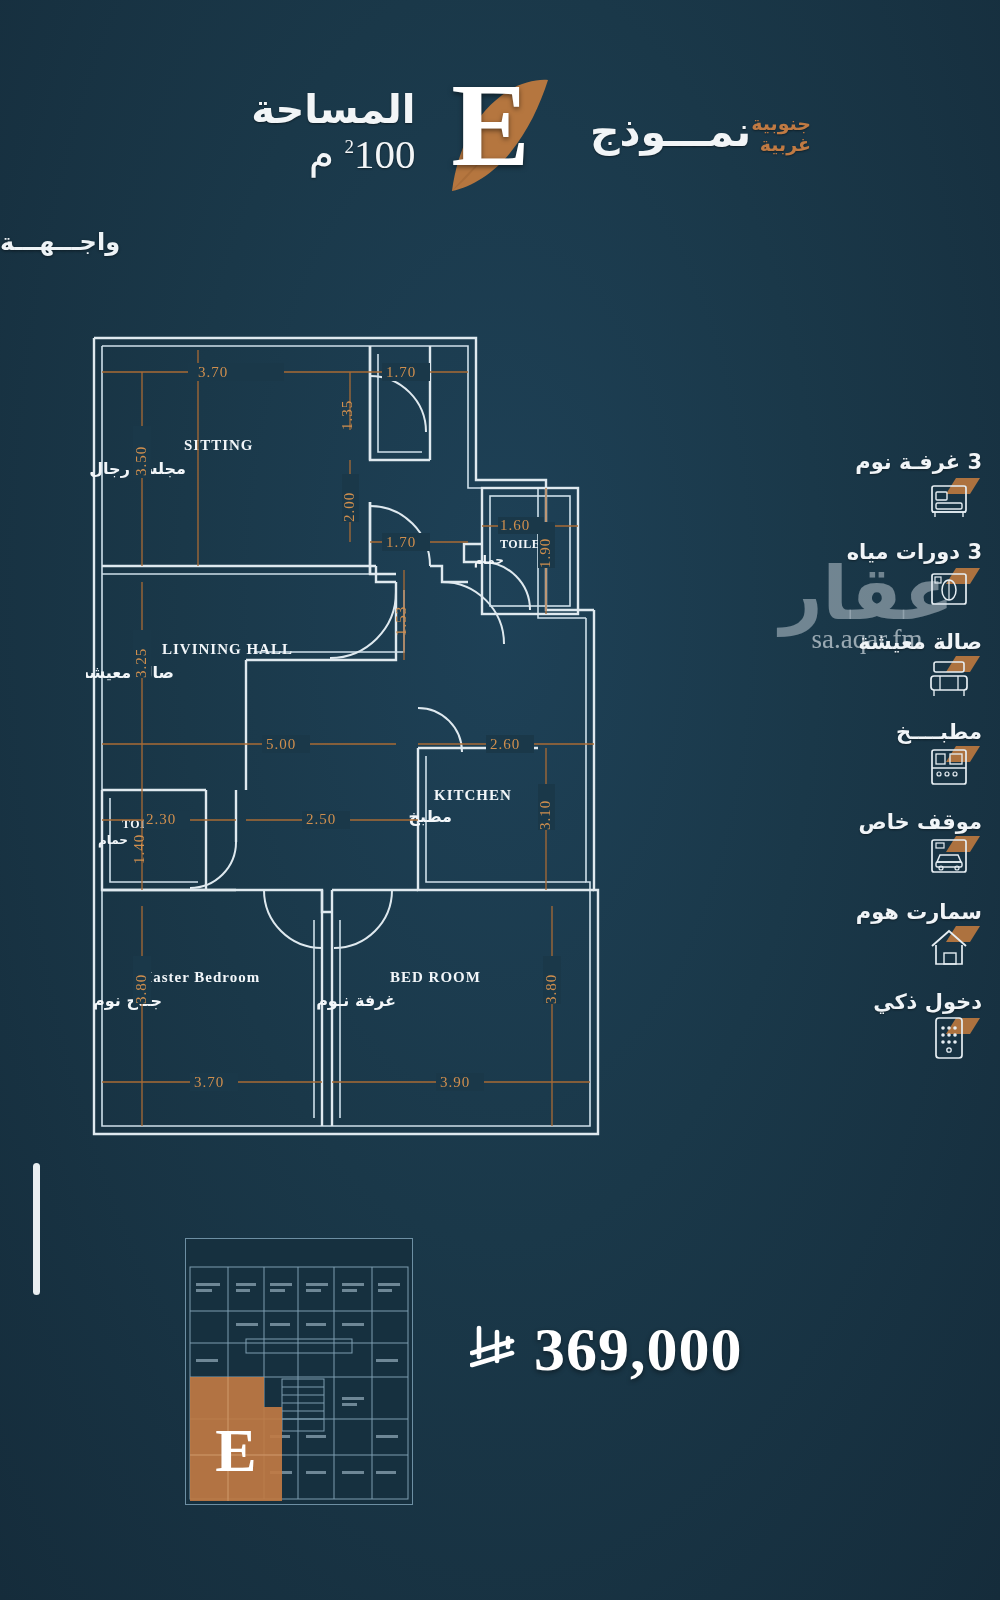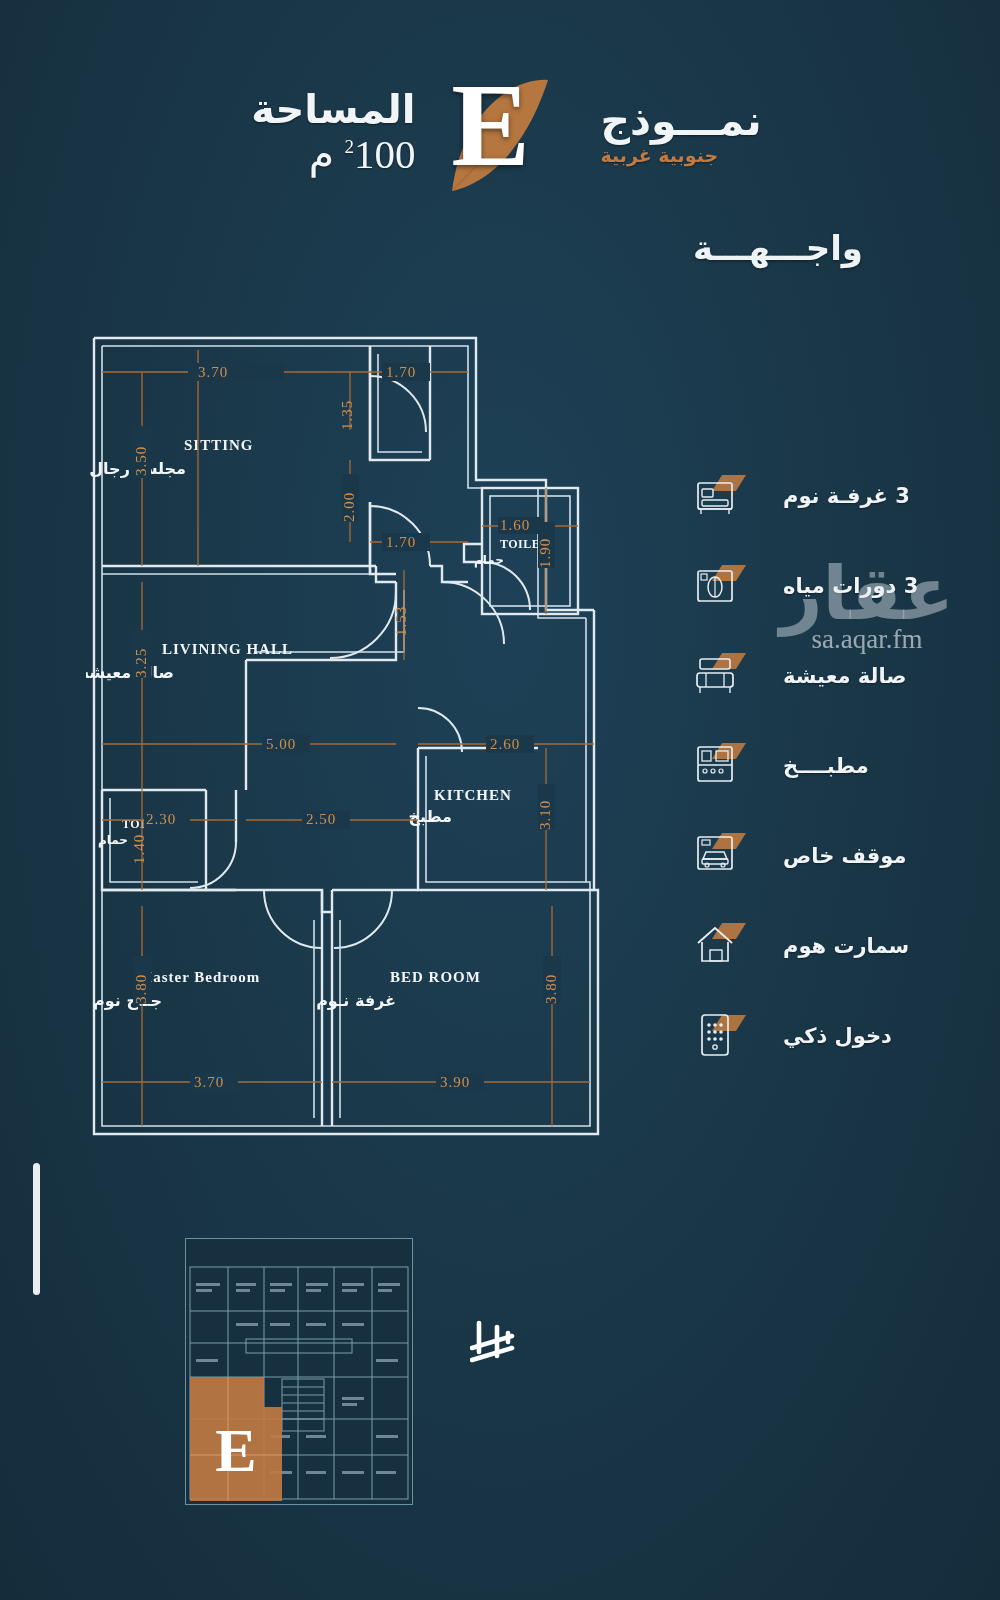--- a/index.html
+++ b/index.html
@@ -28,21 +28,21 @@
     left: 0; top: 0;
     width: 1000px; height: 150px;
     display: flex;
     flex-direction: row-reverse;
     align-items: center;
     justify-content: center;
     gap: 0px;
   }
   .hdr-right {
     display: flex;
-    flex-direction: column;
+    flex-direction: row;
     align-items: flex-start;
     justify-content: center;
     margin-right: 8px;
     width: 200px;
     margin-left: 35px;
   }
   .hdr-namozaj {
     font-family: "DejaVu Sans", sans-serif;
     font-size: 41px;
     font-weight: bold;
@@ -111,23 +111,23 @@
     line-height: 1.1;
     margin-top: 2px;
     text-shadow: 0 1px 2px rgba(0,0,0,.45);
     white-space: nowrap;
   }
   .hdr-area sup { font-size: 19px; vertical-align: super; }
   .hdr-wajha {
     position: absolute;
     left: 0; top: 170px;
     width: 863px;
-    text-align: right;
+    text-align: left;
     font-family: "DejaVu Sans", sans-serif;
-    font-size: 34px;
+    font-size: 24px;
     font-weight: bold;
     color: #eef3f6;
     direction: rtl;
     text-shadow: 0 1px 3px rgba(0,0,0,.45);
   }
 
   
   #plan-wrap {
     position: absolute;
     left: 86px; top: 330px;
@@ -136,27 +136,25 @@
   #plan-svg { display: block; }
 
   
   #features {
     position: absolute;
     right: 18px; top: 468px;
     width: 290px;
   }
   .feat {
     display: flex;
-    flex-direction: row;
-    align-items: center;
+    flex-direction: column;
     justify-content: flex-end;
     height: 56px;
     margin-bottom: 34px;
     direction: rtl;
-    gap: 17px;
   }
   .feat-label {
     font-family: "DejaVu Sans", sans-serif;
     font-size: 21px;
     font-weight: bold;
     color: #f0f4f7;
     direction: rtl;
     text-align: right;
     white-space: nowrap;
     text-shadow: 0 1px 2px rgba(0,0,0,.4);
@@ -649,13 +647,14 @@
 <div id="price">
   <svg id="riyal" viewBox="0 0 48 52">
     <g stroke="#ffffff" stroke-width="4.6" stroke-linecap="round" fill="none">
       <line x1="9" y1="5" x2="9" y2="34"></line>
       <line x1="27" y1="9" x2="27" y2="38"></line>
       <line x1="2" y1="30" x2="42" y2="18"></line>
       <line x1="2" y1="42" x2="42" y2="30"></line>
       <line x1="38" y1="15" x2="38" y2="24"></line>
     </g>
   </svg>
+  <div id="price-value">369,000</div>
 </div>
 
 </body></html>

